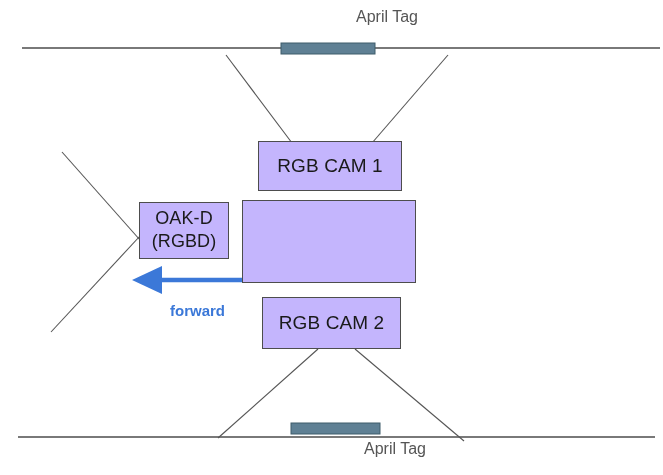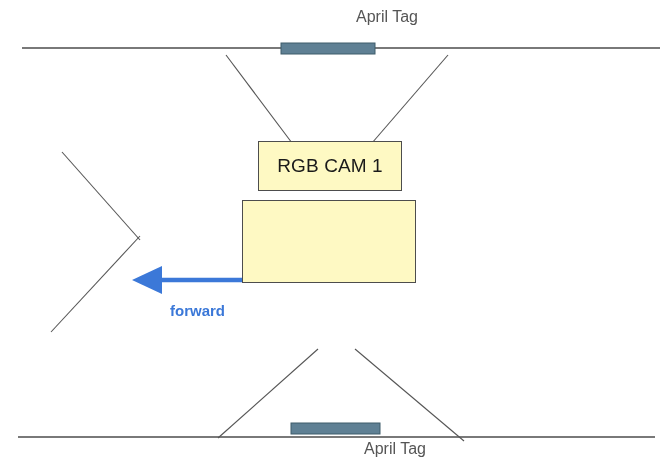--- a/index.html
+++ b/index.html
@@ -20,21 +20,21 @@
   #diagram-svg {
     position: absolute;
     left: 0;
     top: 0;
     width: 663px;
     height: 475px;
   }
   .node-box {
     position: absolute;
     box-sizing: border-box;
-    background: #fef9c3;
+    background: #c4b5fd;
     border: 1px solid #4d4d4d;
     display: flex;
     align-items: center;
     justify-content: center;
     flex-direction: column;
     color: #1a1a1a;
     font-size: 19px;
     line-height: 1.22;
     letter-spacing: 0.1px;
     white-space: pre;
@@ -94,19 +94,26 @@
   </svg>
 
   <div class="node-box" id="rgb-cam-1-box">
     <span>RGB CAM 1</span>
   </div>
 
   <div class="node-box" id="robot-body-box">
     <span></span>
   </div>
 
+  <div class="node-box" id="rgb-cam-2-box">
+    <span>RGB CAM 2</span>
+  </div>
 
+  <div class="node-box" id="oak-d-box">
+    <span class="line1">OAK-D</span>
+    <span class="line2">(RGBD)</span>
+  </div>
 
   <div class="tag-label" id="april-tag-label-top">April Tag</div>
   <div class="tag-label" id="april-tag-label-bottom">April Tag</div>
   <div id="forward-label">forward</div>
 
 </div>
 
 </body></html>

